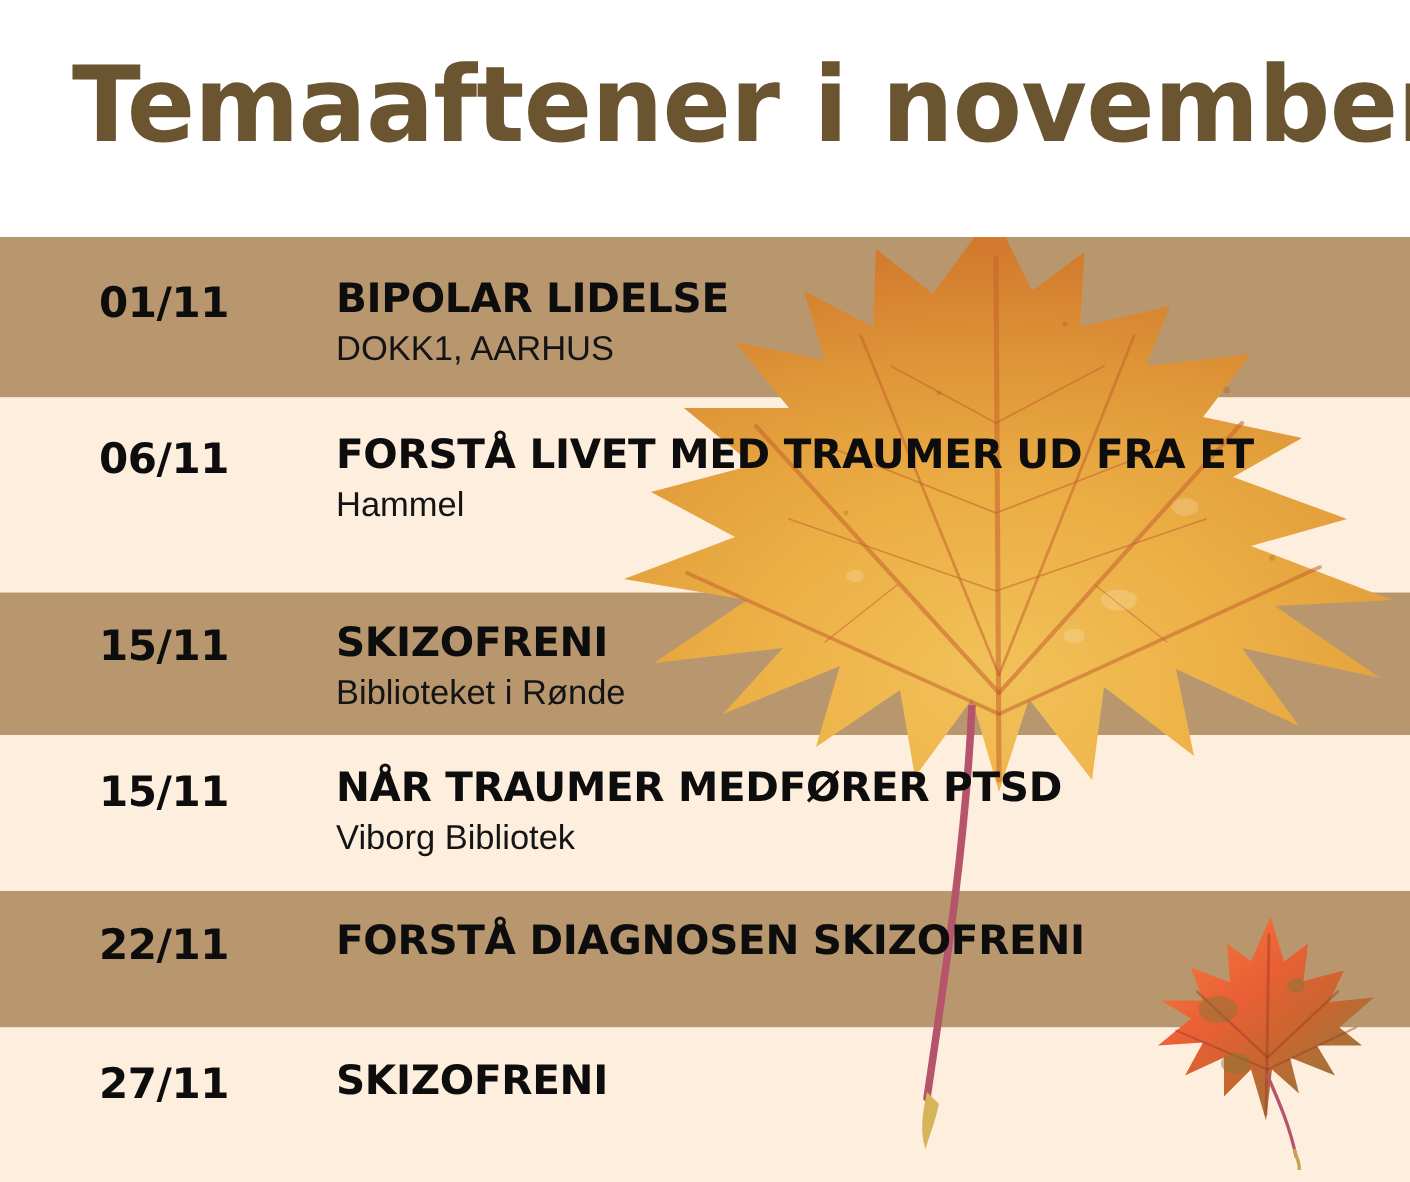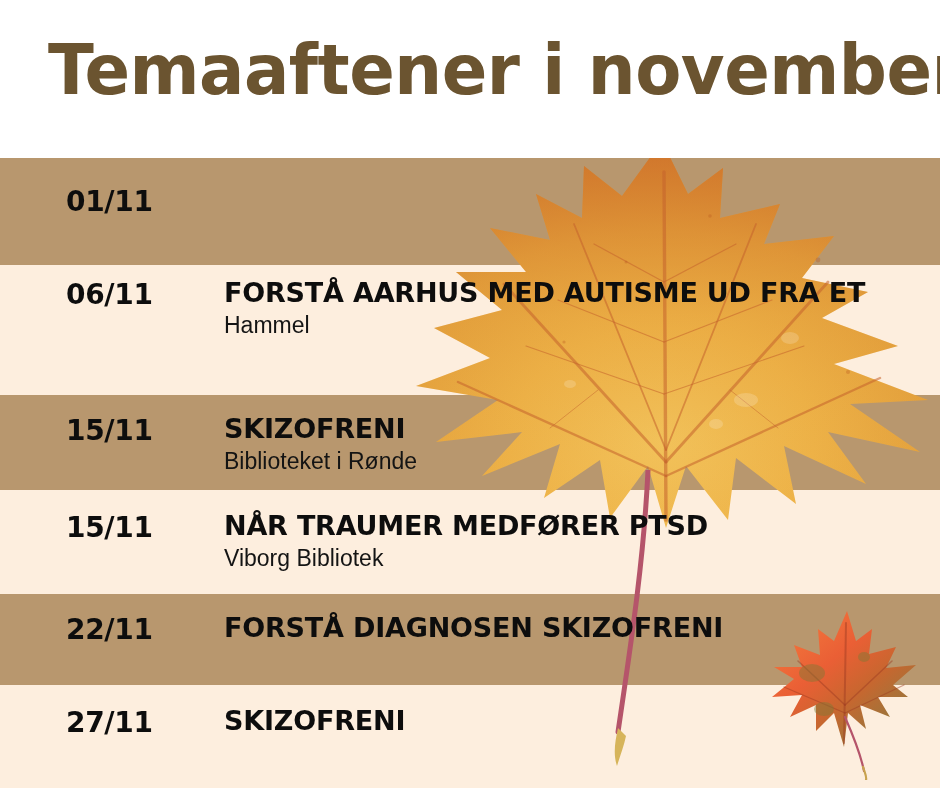--- a/index.html
+++ b/index.html
@@ -138,21 +138,21 @@
 
   
   .r1 { top: 158px; height: 107px; }
   .r2 { top: 265px; height: 130px; }
   .r3 { top: 395px; height: 95px; }
   .r4 { top: 490px; height: 104px; }
   .r5 { top: 594px; height: 91px; }
   .r6 { top: 685px; height: 103px; }
 
   .t1 { top: 158px; height: 107px; left: 0; width: 940px; }
-  .t2 { top: 254px; height: 130px; left: 0; width: 928px; }
+  .t2 { top: 265px; height: 130px; left: 0; width: 928px; }
   .t3 { top: 395px; height: 95px;  left: 0; width: 940px; }
   .t4 { top: 490px; height: 104px; left: 0; width: 940px; }
   .t5 { top: 594px; height: 91px;  left: 0; width: 940px; }
   .t6 { top: 685px; height: 93px; left: 0; width: 940px; }
 
   .t1 .date { top: 28px; }  .t1 .info { top: 25px; }
   .t2 .date { top: 25px; }  .t2 .info { top: 22px; }
   .t3 .date { top: 20px; }  .t3 .info { top: 17px; }
   .t4 .date { top: 22px; }  .t4 .info { top: 19px; }
   .t5 .date { top: 20px; }  .t5 .info { top: 17px; }
@@ -263,26 +263,30 @@
       <path d="M95 162 C97 168 99 172 98 175" stroke="#c8a24e" stroke-width="2.2" fill="none" stroke-linecap="round"></path>
     </svg>
   </div>
 
   <div class="header">
     <div class="poster-title">Temaaftener i november</div>
   </div>
 
   <div class="row-text t1">
     <div class="date">01/11</div>
+    <div class="info">
+      <div class="event-title">BIPOLAR LIDELSE</div>
+      <div class="event-place">DOKK1, AARHUS</div>
+    </div>
   </div>
 
   <div class="row-text t2">
     <div class="date">06/11</div>
     <div class="info">
-      <div class="event-title">FORSTÅ AARHUS MED AUTISME UD FRA ET</div>
+      <div class="event-title">FORSTÅ LIVET MED TRAUMER UD FRA ET</div>
       <div class="event-place">Hammel</div>
     </div>
   </div>
 
   <div class="row-text t3">
     <div class="date">15/11</div>
     <div class="info">
       <div class="event-title">SKIZOFRENI</div>
       <div class="event-place">Biblioteket i Rønde</div>
     </div>

